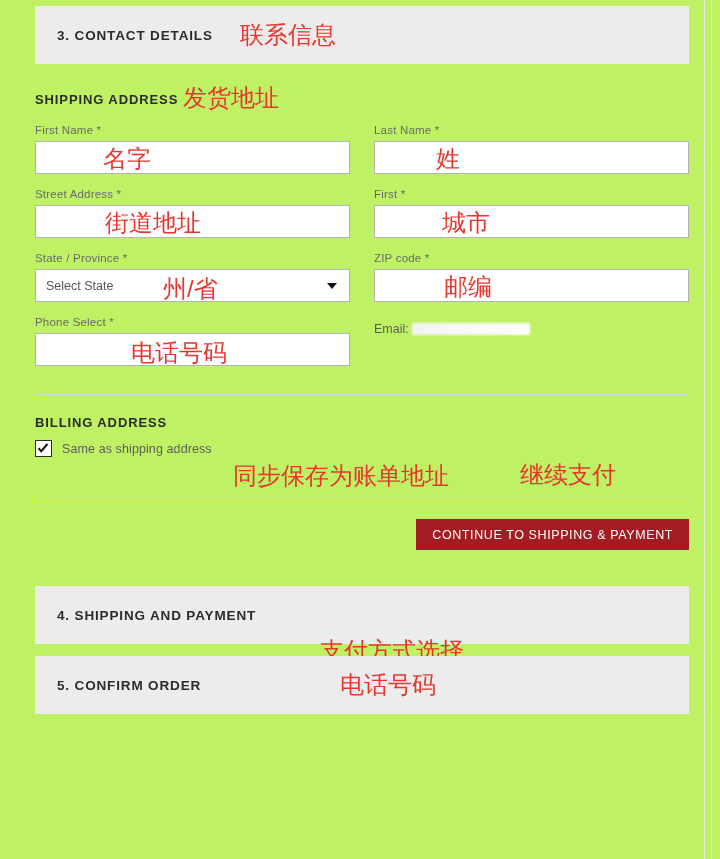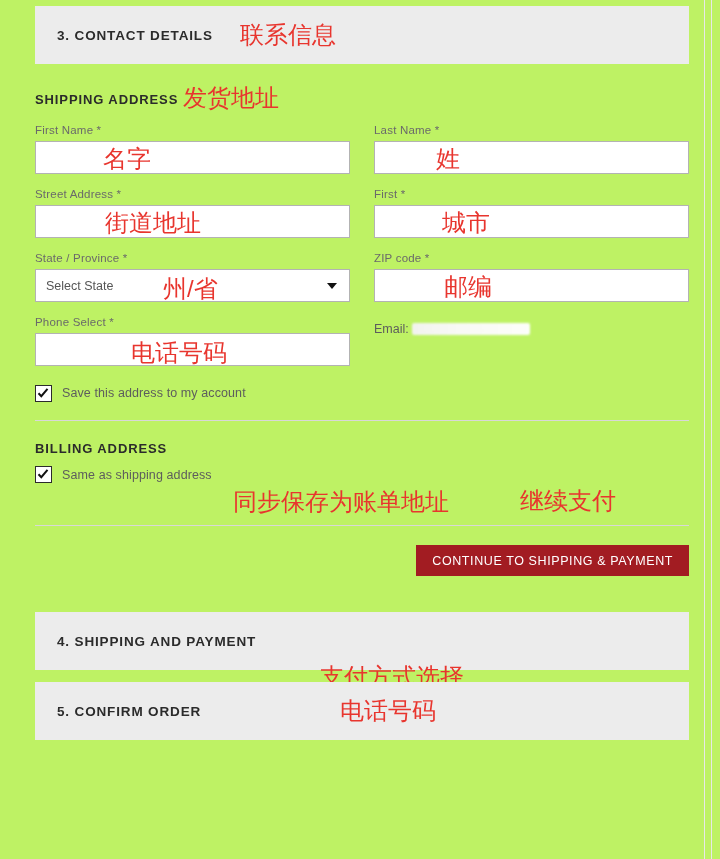--- a/index.html
+++ b/index.html
@@ -295,28 +295,20 @@
           <span class="lbl">Phone Select *</span>
           <input class="inp" type="text" placeholder="" style="">
           <span class="cn cn-in" style="left:96px; bottom:1px;">电话号码</span>
         </div>
 
         <div class="email-row">
           <span>Email:</span>
           <span class="redact"></span>
         </div>
 
-        <div class="email-row cbrow">
-          <span class="cbox">
-            <svg width="12" height="12" viewBox="0 0 12 12" aria-hidden="true">
-              <path d="M1.5 6.2 L4.3 9.2 L10.5 1.9" stroke="#111" stroke-width="2" fill="none"></path>
-            </svg>
-          </span>
-          <span class="cbtext">Save this address to my account</span>
-        </div>
 
       </div>
 
       <div style="height:14px;"></div>
       <div class="hr"></div>
       <div style="height:20px;"></div>
 
       <div style="position:relative;">
         <div class="group-heading">BILLING ADDRESS</div>
         <div style="height:10px;"></div>

